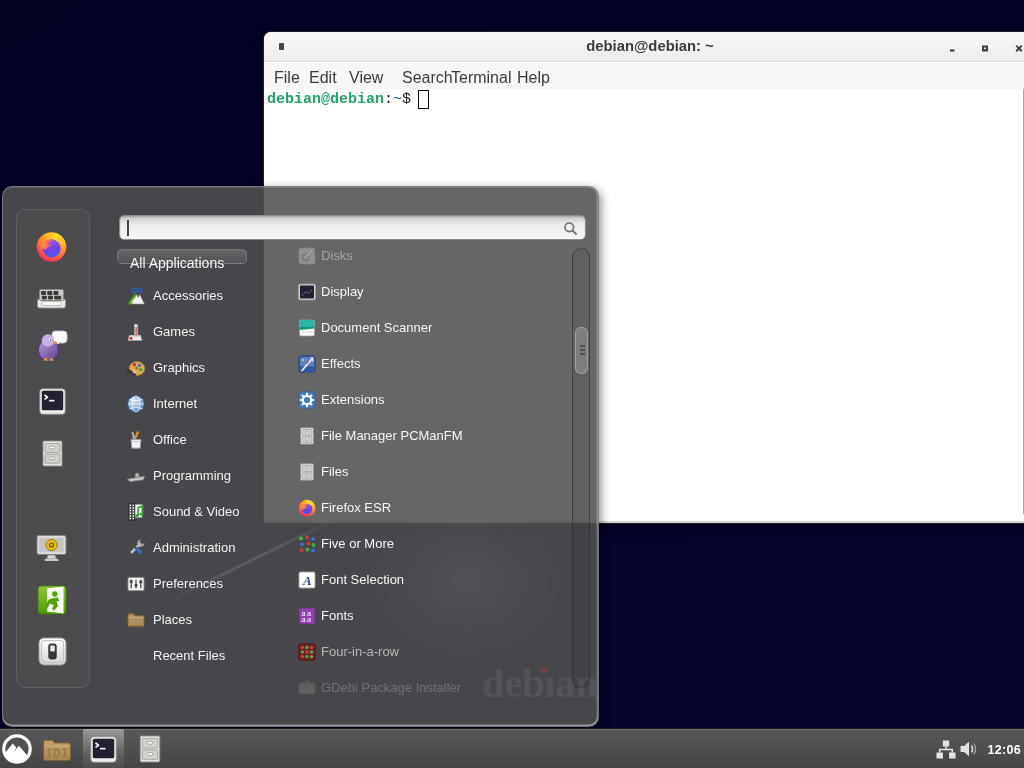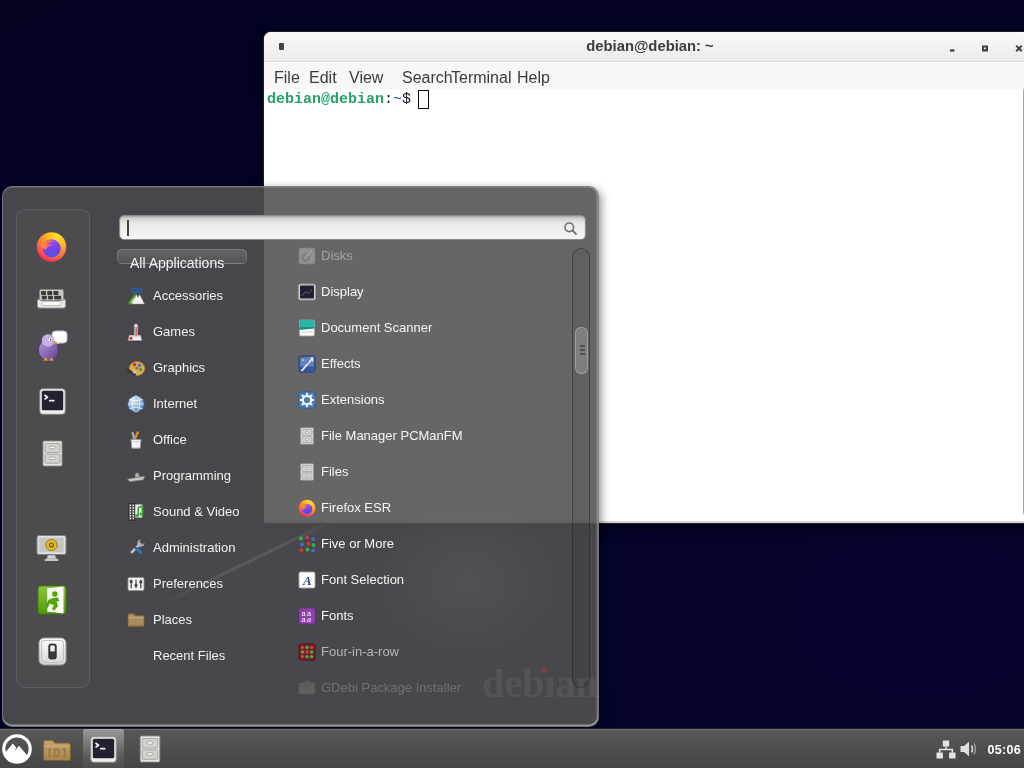--- a/index.html
+++ b/index.html
@@ -580,14 +580,14 @@
       </g>
       <g stroke="#e4e4e4" stroke-width="1.6" fill="none">
         <path d="M10 6.5 L10 9.5 M3.7 12.5 L3.7 9.5 L16.3 9.5 L16.3 12.5"></path>
       </g>
     </svg>
   <svg style="position:absolute;left:959px;top:11px" width="20" height="18" viewBox="0 0 20 18">
       <path d="M1.5 6 L5 6 L10 1.8 L10 16.2 L5 12 L1.5 12 Z" fill="#e0e0e0"></path>
       <path d="M12.5 5.5 Q14.5 9 12.5 12.5" stroke="#e0e0e0" stroke-width="1.5" fill="none"></path>
       <path d="M15 3.5 Q18 9 15 14.5" stroke="#9a9a9a" stroke-width="1.5" fill="none"></path>
     </svg>
-  <div class="clock">05:06</div>
+  <div class="clock">12:06</div>
 </div>
 
 </body></html>

